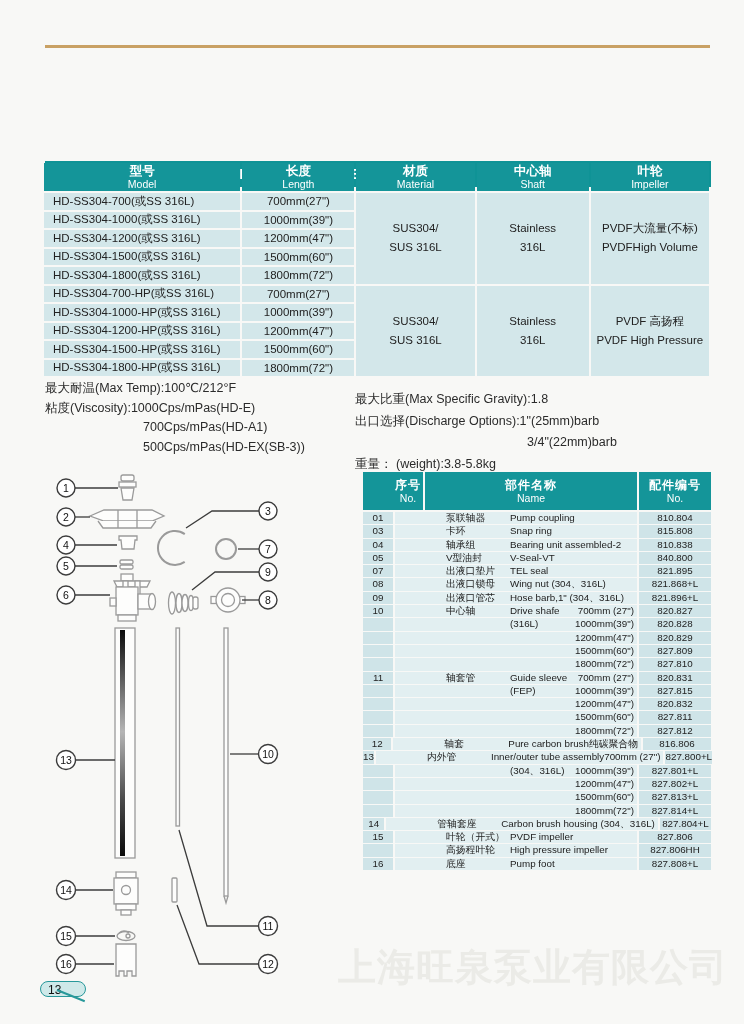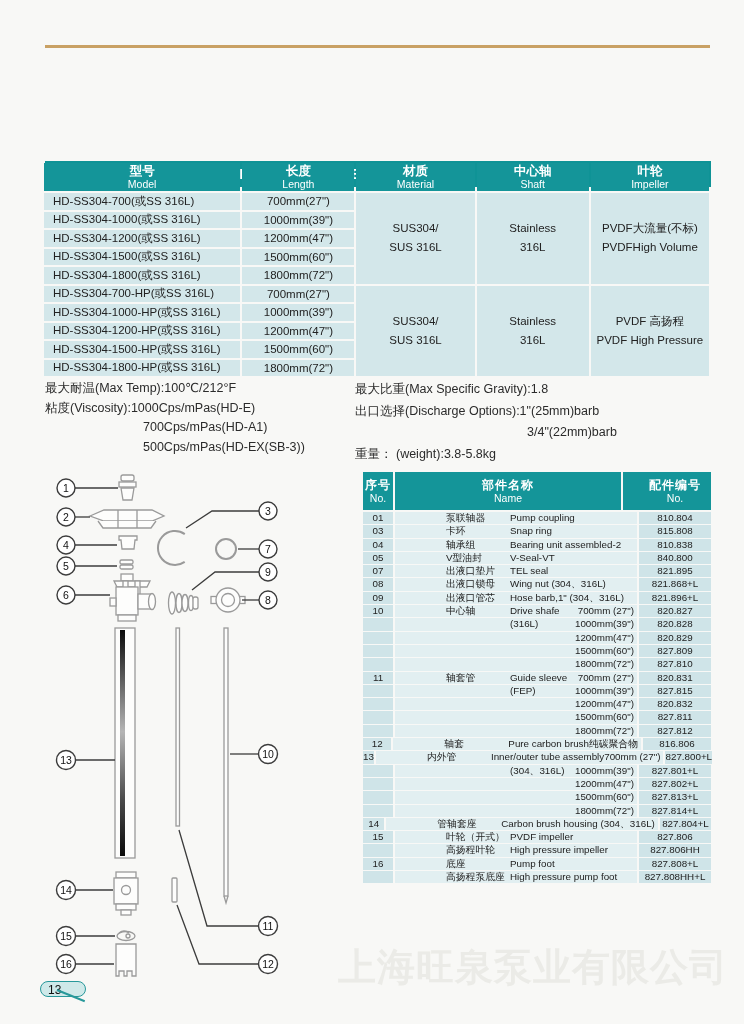--- a/index.html
+++ b/index.html
@@ -32,34 +32,34 @@
   .spec th .cn{font-size:12.5px;font-weight:bold;display:block;line-height:14px;}
   .spec th .en{font-size:10.5px;display:block;line-height:12px;}
   .spec td{background:#d3e7ea;font-size:11.5px;height:16.5px;padding:0;color:#222;vertical-align:middle;}
   .spec td.model{text-align:left;padding-left:9px;white-space:nowrap;}
   .spec td.len{text-align:center;white-space:nowrap;}
   .spec td.merge{text-align:center;}
   .spec td.merge div{line-height:19px;font-size:11.5px;white-space:nowrap;}
   
   .notes{position:absolute;font-size:12.5px;color:#2b2b2b;}
   .notes-left{left:45px;top:379px;width:300px;}
-  .notes-right{left:355px;top:379px;width:360px;}
+  .notes-right{left:355px;top:389px;width:360px;}
   .note-line{line-height:19.5px;white-space:nowrap;}
   .notes-right .note-line{line-height:21.5px;}
   .note-indent-l{padding-left:98px;}
   .note-indent-r{padding-left:172px;}
   
   .parts{position:absolute;left:363px;top:472px;width:348px;}
   .parts-head{display:flex;height:38px;margin-bottom:2px;}
   .ph{background:#149599;color:#fff;text-align:center;display:flex;flex-direction:column;justify-content:center;}
   .ph .cn{font-size:12px;font-weight:bold;line-height:14px;letter-spacing:1px;}
   .ph .en{font-size:10.5px;line-height:12px;}
-  .ph-no{width:30px;margin-right:2px;}
+  .ph-no{width:30px;margin-right:2px;padding-left:30px;}
   .ph-name{flex:1;margin-right:2px;}
-  .ph-code{width:72px;padding-left:16px;}
+  .ph-code{width:72px;}
   .prow{display:flex;height:12.3px;margin-bottom:1px;font-size:9.8px;line-height:12.3px;color:#222;}
   .pc-no{width:30px;margin-right:2px;background:#cfe4e8;text-align:center;white-space:nowrap;}
   .pc-name{flex:1;margin-right:2px;background:#e2eff1;display:flex;white-space:nowrap;padding-left:48px;}
   .pc-cn{width:64px;padding-left:3px;flex-shrink:0;overflow:visible;}
   .pc-en{flex-shrink:0;}
   .pc-size{margin-left:auto;padding-right:3px;flex-shrink:0;}
   .pc-code{width:72px;background:#cfe4e8;text-align:center;white-space:nowrap;}
   
   .diagram{position:absolute;left:40px;top:470px;width:310px;height:520px;}
   .diagram svg{display:block;}
@@ -628,29 +628,20 @@
         </div>
         <div class="prow">
           <div class="pc-no">16</div>
           <div class="pc-name">
             <span class="pc-cn">底座</span>
             <span class="pc-en">Pump foot</span>
             <span class="pc-size"></span>
           </div>
           <div class="pc-code">827.808+L</div>
         </div>
-        <div class="prow">
-          <div class="pc-no"></div>
-          <div class="pc-name">
-            <span class="pc-cn">高扬程泵底座</span>
-            <span class="pc-en">High pressure pump foot</span>
-            <span class="pc-size"></span>
-          </div>
-          <div class="pc-code">827.808HH+L</div>
-        </div>
       </div>
   </div>
 
   <div class="pill">
     <span>13</span>
     <span class="pill-slash"></span>
   </div>
 
   <div class="watermark">上海旺泉泵业有限公司</div>
 

